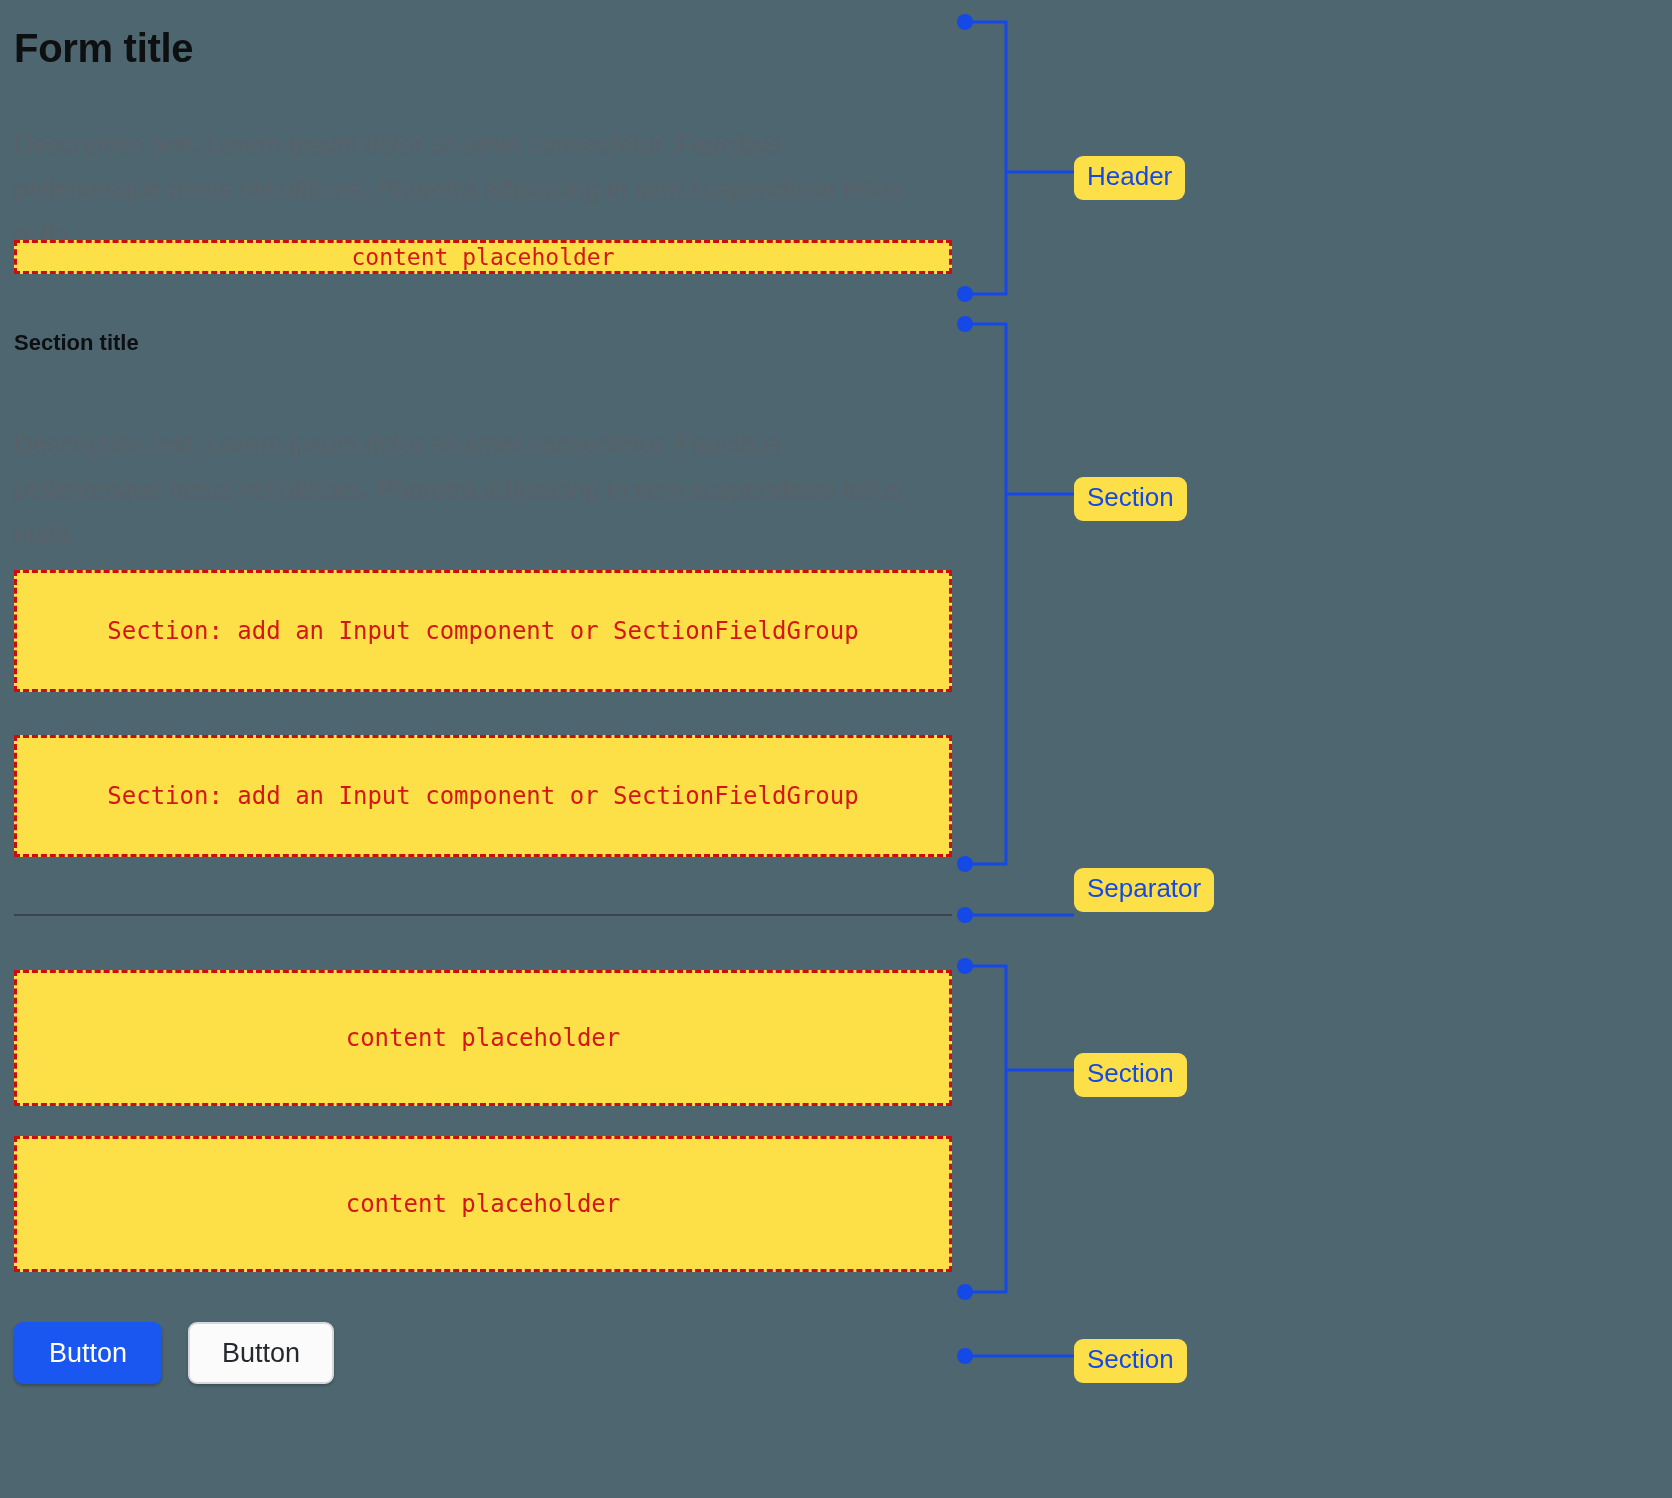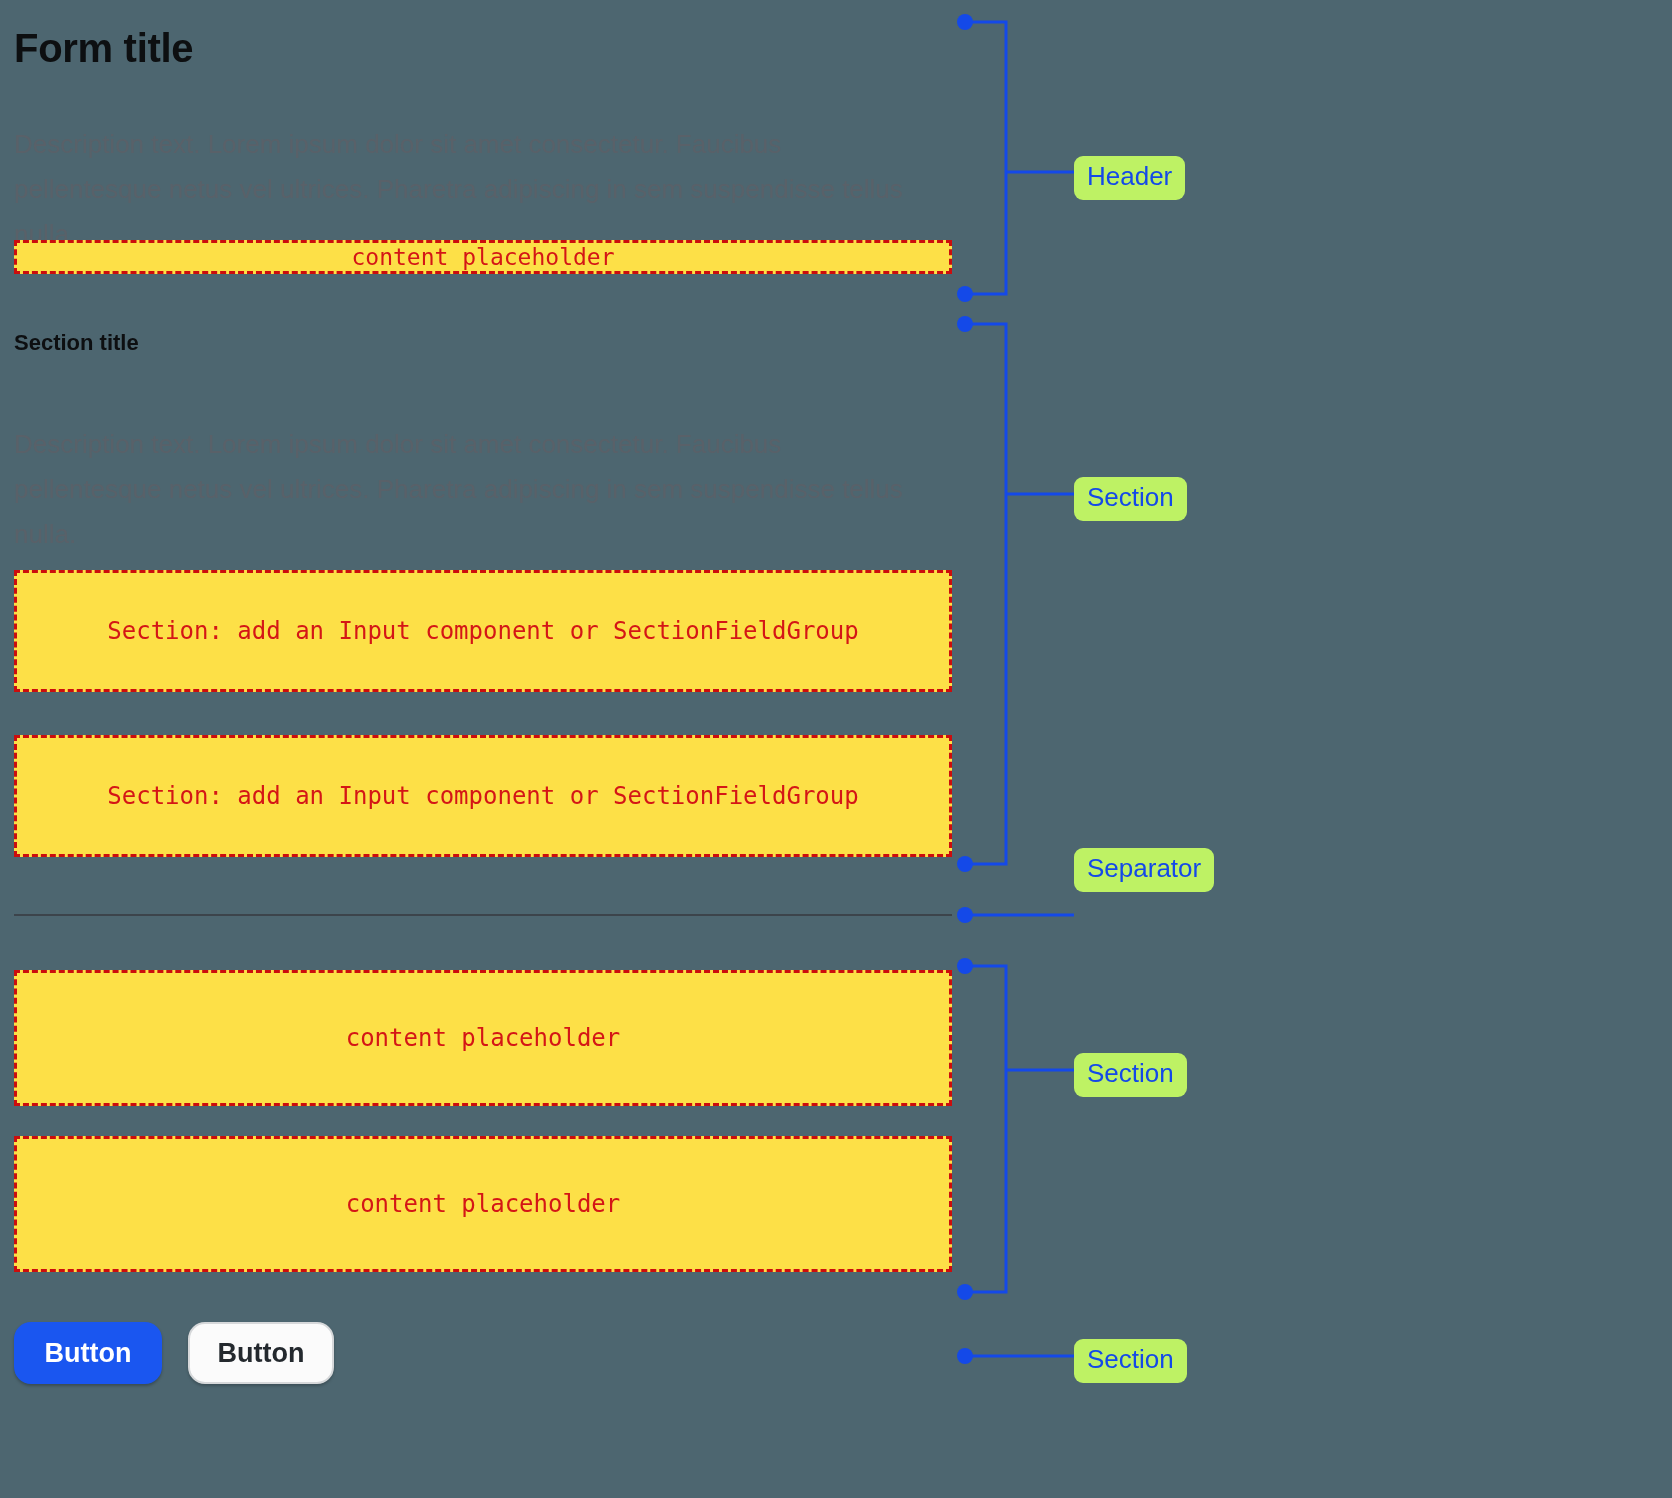--- a/index.html
+++ b/index.html
@@ -55,53 +55,53 @@
   .separator{
     position:absolute;left:14px;top:914px;width:938px;height:2px;
     background:#3c444b;
   }
 
   
   .footer-row{position:absolute;left:14px;top:1322px;display:flex;align-items:center;gap:26px;}
   .btn{
     font-family:"Liberation Sans",sans-serif;
     font-size:27px;
-    border-radius:17px;
+    border-radius:9px;
     cursor:pointer;
     box-sizing:border-box;
-    display:flex;align-items:center;justify-content:center;font-weight:bold;
+    display:flex;align-items:center;justify-content:center;
   }
   .btn-primary{
     background:#1a56f0;color:#ffffff;border:none;
     width:148px;height:62px;
     box-shadow:0 2px 3px rgba(0,0,0,.25);
   }
   .btn-secondary{
     background:#fbfbfb;color:#24292e;border:2px solid #d6d8da;
     width:146px;height:62px;
     box-shadow:0 2px 3px rgba(0,0,0,.22);
   }
 
   
   .anno-svg{position:absolute;left:0;top:0;width:1672px;height:1498px;pointer-events:none;}
 
   .badge{
     position:absolute;
-    background:#bef264;
+    background:#fde047;
     color:#1449e8;
     font-size:26px;
     font-family:"Liberation Sans",sans-serif;
     border-radius:9px;
     padding:6px 13px 8px 13px;
     white-space:nowrap;
     line-height:1.15;
   }
   .badge-header{left:1074px;top:156px;}
   .badge-section-1{left:1074px;top:477px;}
-  .badge-separator{left:1074px;top:848px;}
+  .badge-separator{left:1074px;top:868px;}
   .badge-section-2{left:1074px;top:1053px;}
   .badge-footer{left:1074px;top:1339px;}
 </style>
 </head>
 <body>
 
 <div class="stage">
 
   <div class="form-col">
 

